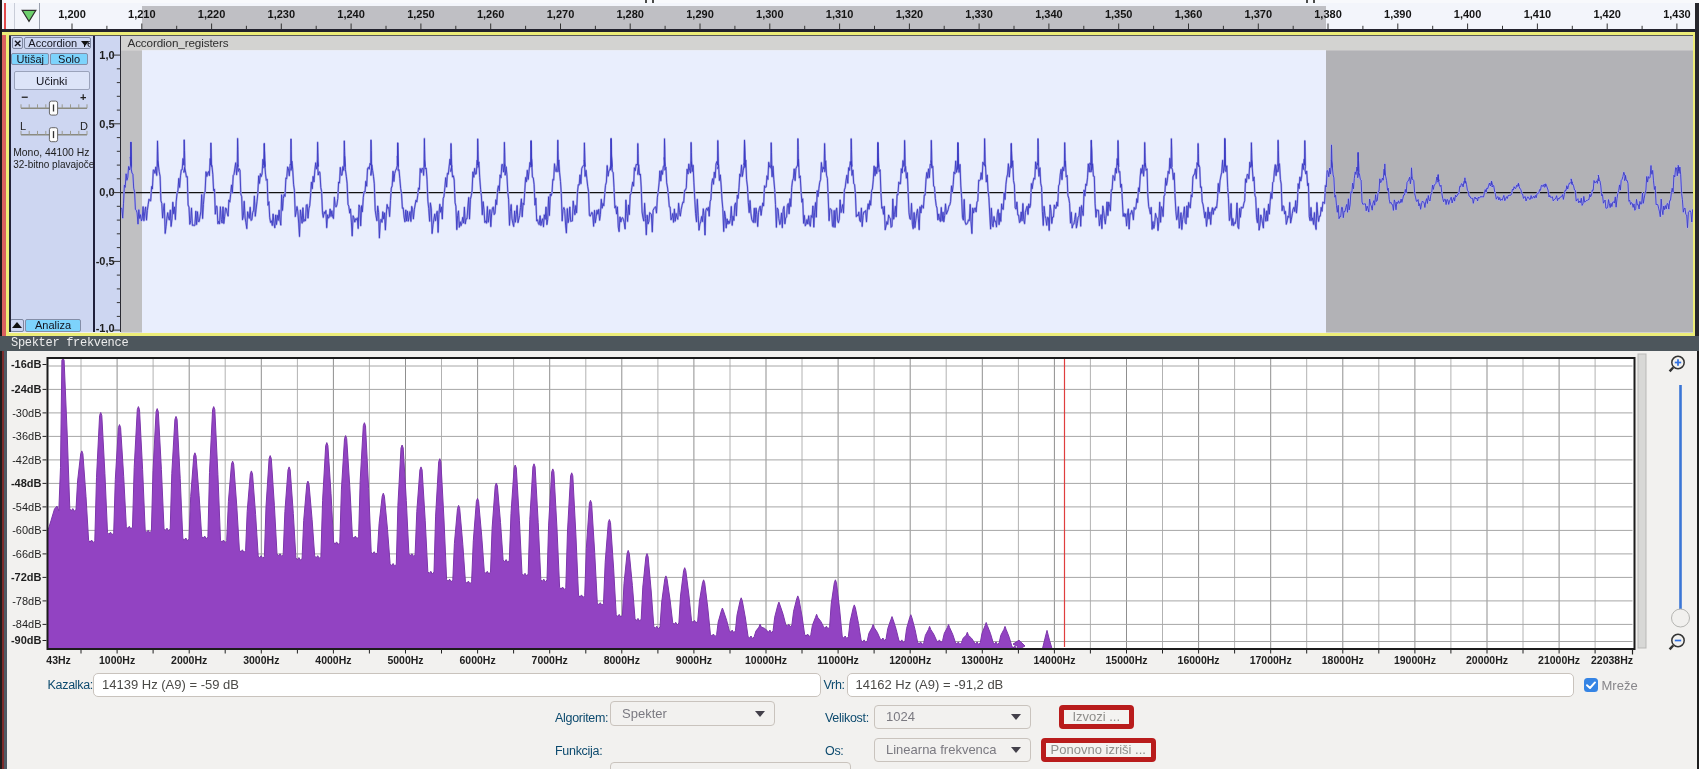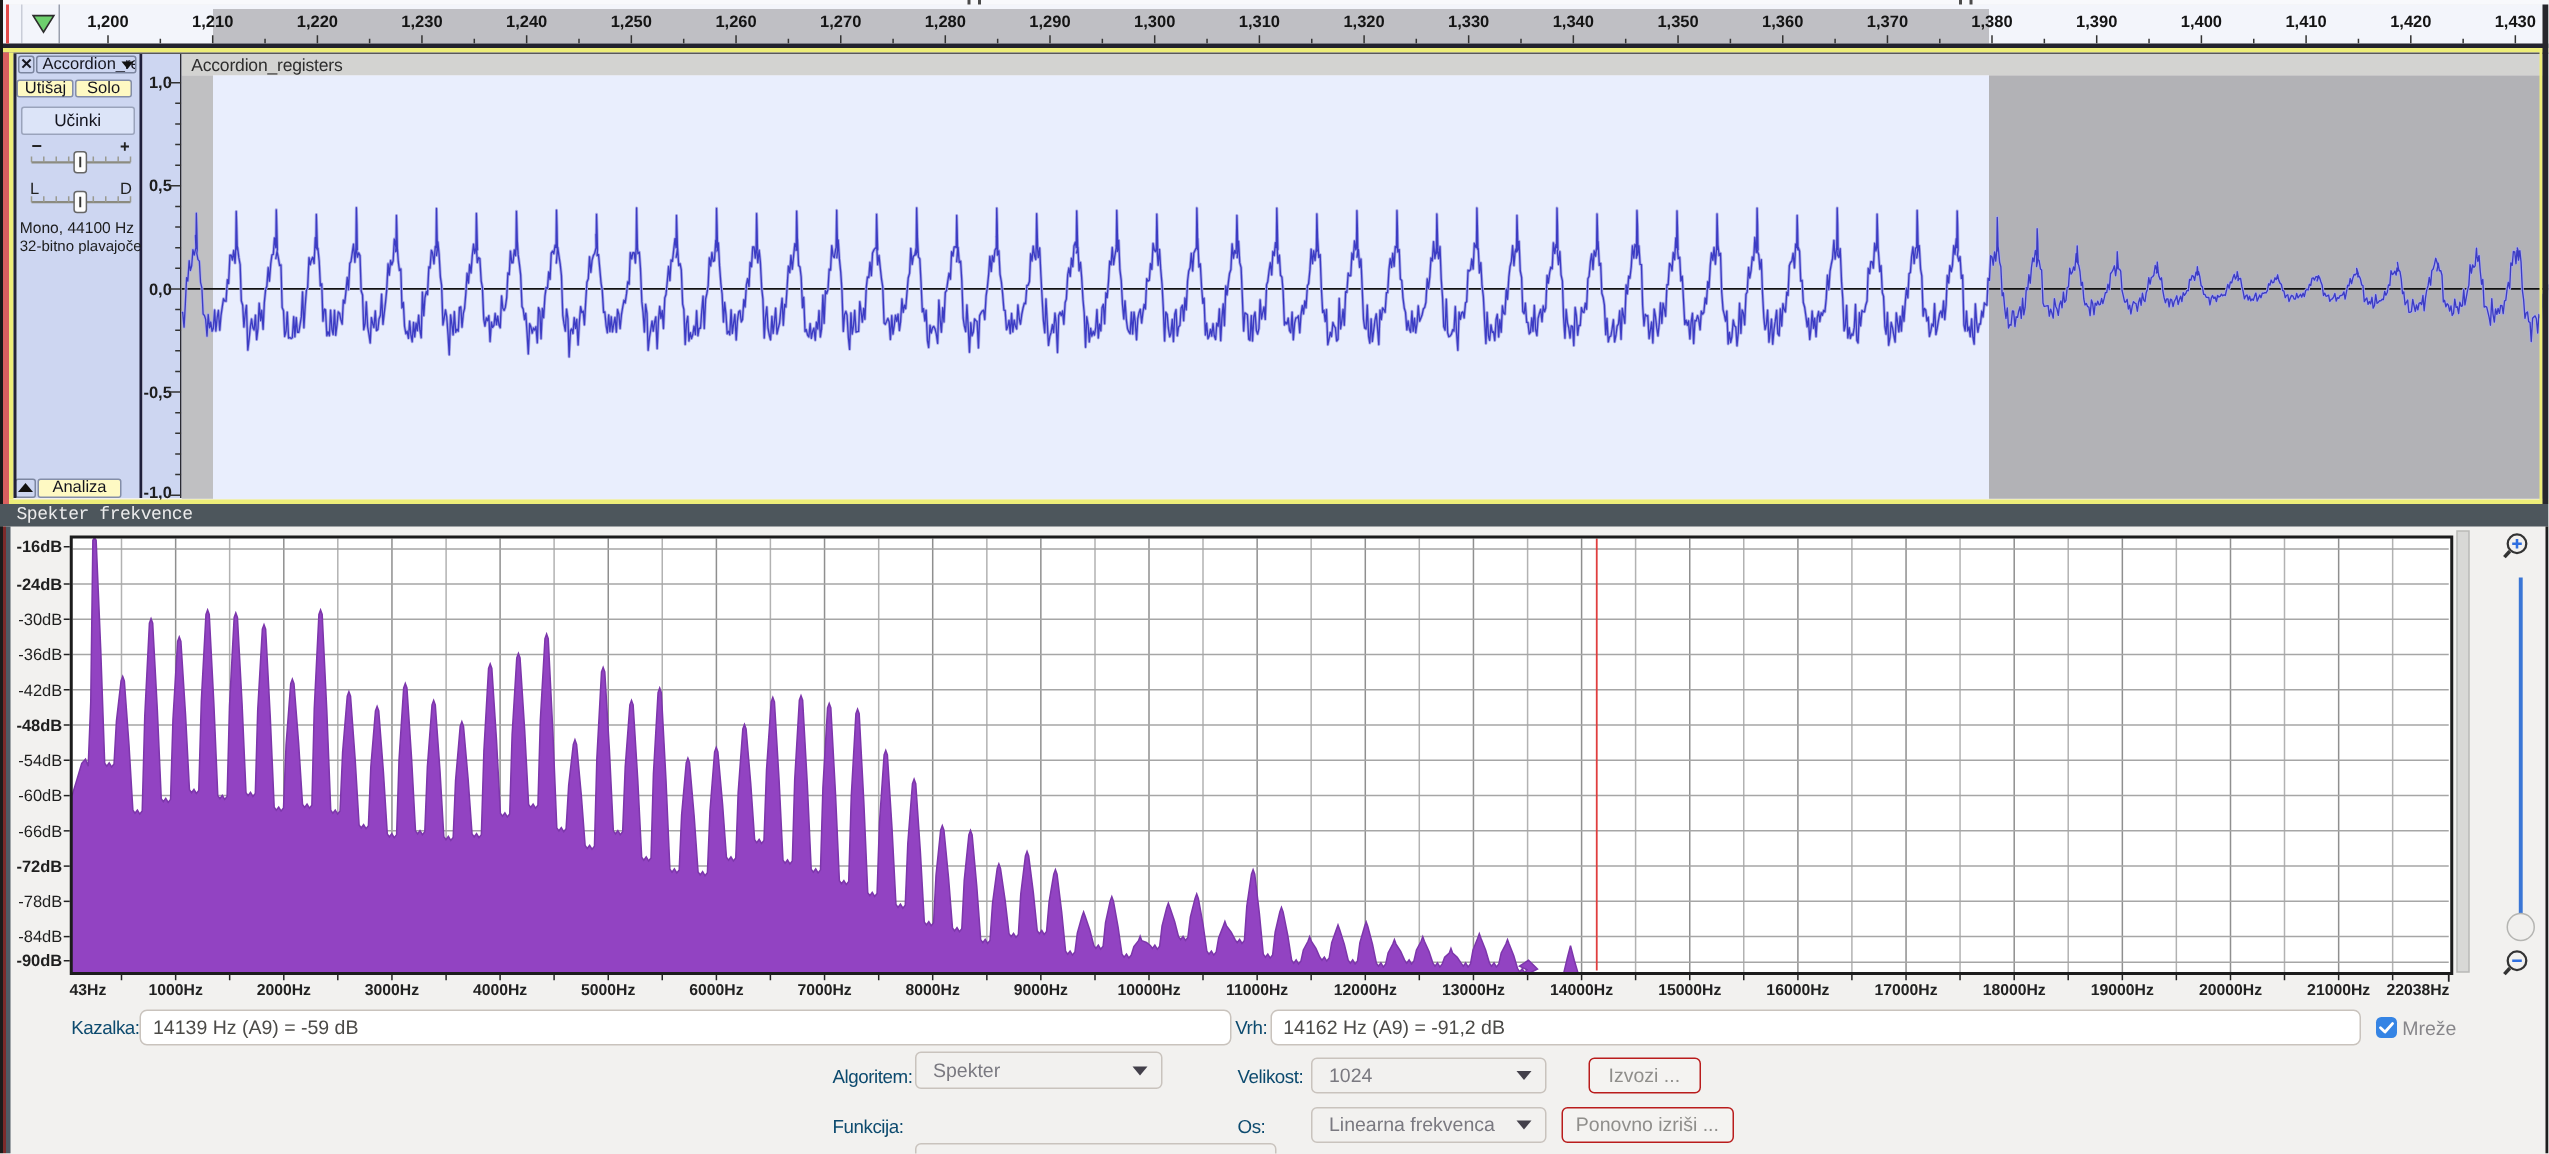--- a/index.html
+++ b/index.html
@@ -1,26 +1,26 @@
 <!DOCTYPE html>
 <html><head><meta charset="utf-8"><style>
 * { margin:0; padding:0; box-sizing:border-box; }
 html,body { width:1699px; height:769px; overflow:hidden; }
 body { font-family:"Liberation Sans",sans-serif; background:#f2f1ef; position:relative; }
 .abs { position:absolute; }
-.btn { position:absolute; border:1px solid #848ea8; background:#fef9c3; color:#14141e;
+.btn { position:absolute; border:1px solid #848ea8; background:#7dd3fc; color:#14141e;
        font-size:11px; display:flex; align-items:center; justify-content:center; border-radius:2px; }
 .lbl { position:absolute; color:#0c4a6e; font-size:12.5px; letter-spacing:-0.3px; }
 .fld { position:absolute; background:#fff; border:1px solid #c9c3bd; border-radius:5px;
        color:#4b4a47; font-size:13px; display:flex; align-items:center; padding-left:8px; }
 .cmb { position:absolute; background:#f2f1ef; border:1px solid #c9c3bd; border-radius:4px;
        color:#7a7980; font-size:13px; display:flex; align-items:center; padding-left:11px; }
 .cmb .ar { position:absolute; right:9px; top:50%; margin-top:-2.5px; width:0; height:0;
        border-left:5.5px solid transparent; border-right:5.5px solid transparent; border-top:6px solid #43404a; }
-.pbtn { position:absolute; background:#f4f3f1; border:1px solid #b91c1c; border-radius:4px;
+.pbtn { position:absolute; background:#f4f3f1; border:5px solid #b91c1c; border-radius:4px;
        color:#8f8e8b; font-size:13px; display:flex; align-items:center; justify-content:center; }
 </style></head><body>
 
 <div class="abs" style="left:0;top:0;width:1699px;height:3px;background:#f8f9fc"></div>
 <div class="abs" style="left:0;top:3px;width:1699px;height:26px;background:#f3f5fb"></div>
 <div class="abs" style="left:142px;top:5.5px;width:1184px;height:23.5px;background:#bfbfc4"></div>
 <div class="abs" style="left:645px;top:0;width:1.5px;height:3px;background:#4a4a4a"></div>
 <div class="abs" style="left:652px;top:0;width:1.5px;height:3px;background:#4a4a4a"></div>
 <div class="abs" style="left:1306px;top:0;width:1.5px;height:3px;background:#4a4a4a"></div>
 <div class="abs" style="left:1313px;top:0;width:1.5px;height:3px;background:#4a4a4a"></div>

